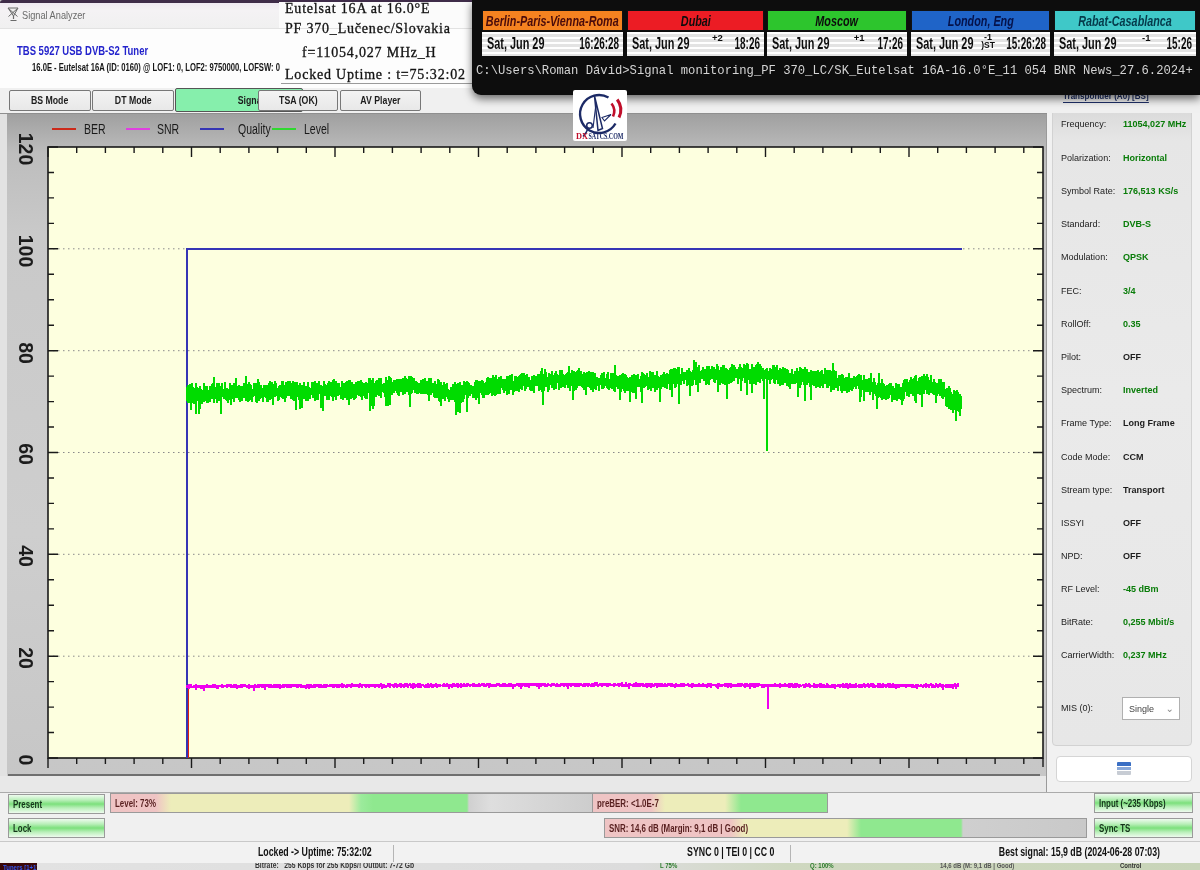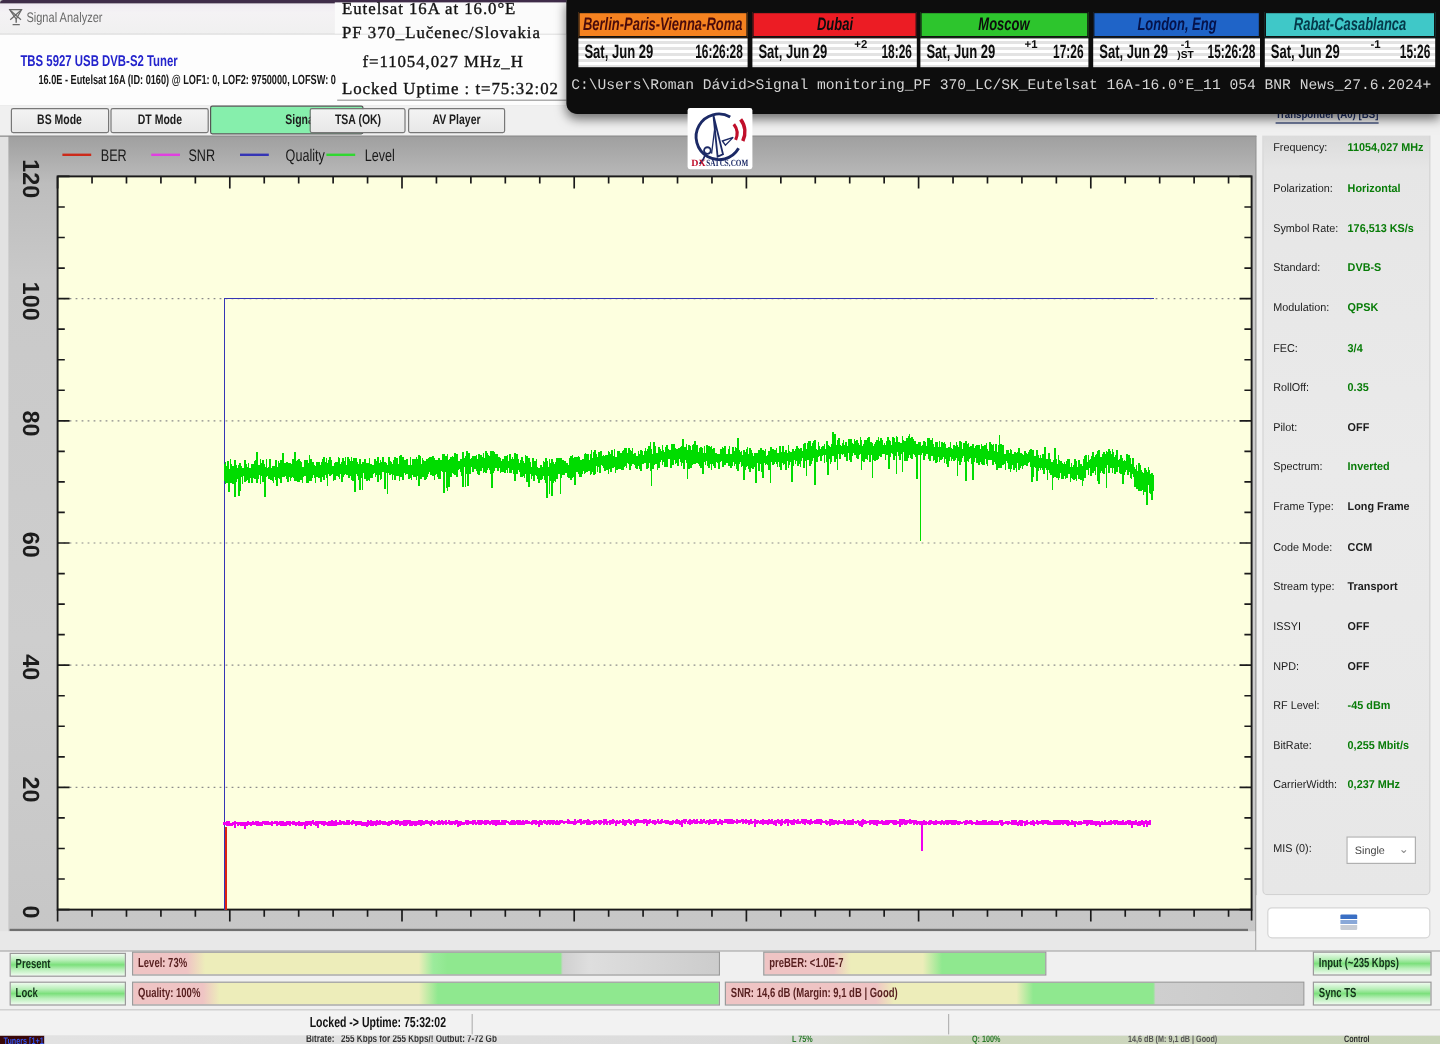--- a/index.html
+++ b/index.html
@@ -312,36 +312,35 @@
 <div class="abs" id="listbtn">
       <div id="listicon"></div>
     </div>
 
 <div class="abs" id="barsbg"></div>
 <div class="bar greenbar" style="left:8px;top:794px;width:95px"><span class="cxl" style="--s:.72">Present</span></div>
 <div class="bar greenbar" style="left:8px;top:818px;width:95px"><span class="cxl" style="--s:.72">Lock</span></div>
 <div class="bar btxt" style="left:110px;top:793px;width:488px;
   background:linear-gradient(90deg,#efc4c4 0,#efc4c4 45px,#ededba 60px,#ededba 238px,#9ceb9c 250px,#8fe88f 262px,#8fe88f 356px,#d0d0d0 358px,#dedede 380px,#cccccc 488px);">
   <span class="cxl" style="--s:.72">Level: 73%</span></div>
-<div class="bar btxt" style="left:110px;top:818px;width:488px;
-  background:linear-gradient(90deg,#efc4c4 0,#efc4c4 58px,#ededba 72px,#ededba 238px,#8fe88f 254px,#8fe88f 488px);">
-  <span class="cxl" style="--s:.72">Quality: 100%</span></div>
-<div class="bar btxt" style="left:636px;top:793px;width:234px;
+<div class="bar btxt" style="left:592px;top:793px;width:234px;
   background:linear-gradient(90deg,#efc4c4 0,#efc4c4 58px,#ededba 72px,#ededba 132px,#8fe88f 148px,#8fe88f 234px);">
   <span class="cxl" style="--s:.72">preBER: &lt;1.0E-7</span></div>
 <div class="bar greenbar" style="left:1094px;top:793px;width:97px"><span class="cxl" style="--s:.72">Input (~235 Kbps)</span></div>
 <div class="bar btxt" style="left:604px;top:818px;width:481px;
   background:linear-gradient(90deg,#efc4c4 0,#efc4c4 125px,#ededba 140px,#ededba 242px,#8fe88f 256px,#8fe88f 356px,#cfcfcf 358px,#c9c9c9 481px);">
   <span class="cxl" style="--s:.72">SNR: 14,6 dB (Margin: 9,1 dB | Good)</span></div>
 <div class="bar greenbar" style="left:1094px;top:818px;width:97px"><span class="cxl" style="--s:.72">Sync TS</span></div>
 
 <div class="abs" id="statusbar">
   <div class="sbsep" style="left:393px"></div>
   <div class="sbsep" style="left:790px"></div>
   <div class="sbtxt" style="left:0;width:393px"><span class="cxc" style="--s:.73">Locked -&gt; Uptime: 75:32:02</span></div>
+  <div class="sbtxt" style="left:393px;width:397px"><span class="cxc" style="--s:.73">SYNC 0 | TEI 0 | CC 0</span></div>
+  <div class="sbtxt" style="left:790px;width:400px"><span class="cxc" style="--s:.73">Best signal: 15,9 dB (2024-06-28 07:03)</span></div>
 </div>
 
 <div class="abs" id="bstrip">
   <div class="abs" style="left:0;top:0;width:37px;height:7px;background:#3a0808"></div>
   <div class="abs" style="left:3px;top:0;font-size:8px;color:#3355ee"><span class="cxl" style="--s:.75">Tuners [1+1]</span></div>
   <div class="abs" style="left:37px;top:0;width:1163px;height:7px;background:linear-gradient(90deg,#e2e2e2 0,#dcdcdc 600px,#cfd8c0 750px,#c8d4b8 1163px)"></div>
   <div class="abs" style="left:255px;top:-3px;font-size:9px;color:#333"><span class="cxl" style="--s:.75">Bitrate:&nbsp;&nbsp;&nbsp;255 Kbps for 255 Kbps/! Outbut: 7-72 Gb</span></div>
   <div class="abs" style="left:660px;top:-2px;font-size:8px;color:#2a7a2a"><span class="cxl" style="--s:.75">L 75%</span></div>
   <div class="abs" style="left:810px;top:-2px;font-size:8px;color:#2a7a2a"><span class="cxl" style="--s:.75">Q: 100%</span></div>
   <div class="abs" style="left:940px;top:-2px;font-size:8px;color:#555"><span class="cxl" style="--s:.75">14,6 dB (M: 9,1 dB | Good)</span></div>

